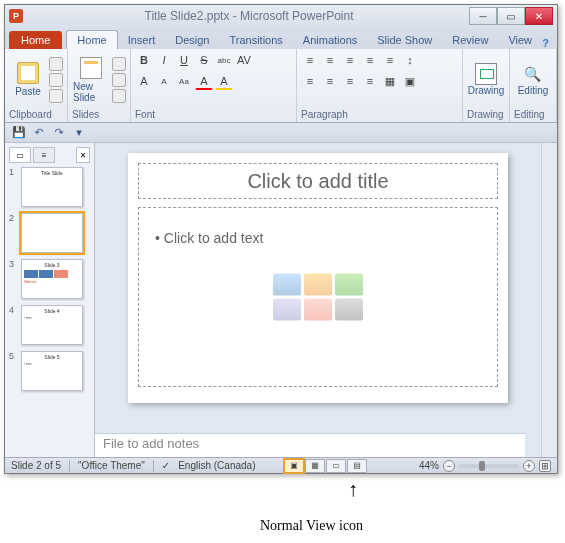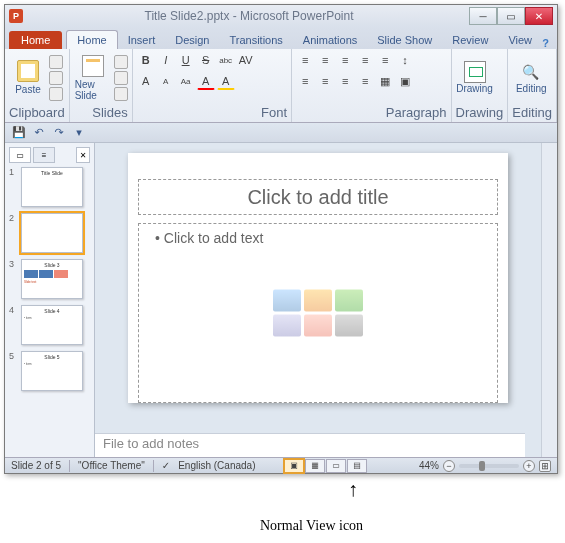--- a/index.html
+++ b/index.html
@@ -11,21 +11,21 @@
 .winbtns { display: flex; gap: 0; }
 .winbtn { width: 28px; height: 18px; border: 1px solid #9aa; background: linear-gradient(#f5f8fc,#d7dfe9); display: flex; align-items: center; justify-content: center; font-size: 10px; color: #333; }
 .winbtn.close { background: linear-gradient(#e67,#c23); color: #fff; border-color: #a23; }
 .tabs { height: 22px; display: flex; align-items: flex-end; padding-left: 4px; font-size: 11px; background: linear-gradient(#d9e0eb,#d3dae6); }
 .tab { padding: 3px 10px; color: #3b5a8b; cursor: pointer; }
 .tab.file { background: #c43e1c; color: #fff; border-radius: 3px 3px 0 0; padding: 3px 12px; margin-right: 4px; }
 .tab.active { background: #f4f7fb; border: 1px solid #aab; border-bottom: none; border-radius: 3px 3px 0 0; color: #3b5a8b; }
 .ribbon { height: 74px; background: linear-gradient(#f4f7fb,#e6ebf3); border-bottom: 1px solid #aab; display: flex; font-size: 10px; color: #444; }
 .rgroup { border-right: 1px solid #c8cfda; padding: 2px 4px; display: flex; flex-direction: column; }
 .rgroup .body { flex: 1; display: flex; align-items: center; gap: 2px; }
-.rgroup .lbl { text-align: right; color: #5a6a84; font-size: 13px; padding-top: 1px; }
+.rgroup .lbl { text-align: left; color: #5a6a84; font-size: 10px; padding-top: 1px; }
 .bigbtn { display: flex; flex-direction: column; align-items: center; justify-content: center; width: 38px; height: 52px; border: 1px solid transparent; border-radius: 3px; font-size: 10px; color: #3b5a8b; }
 .bigbtn .ic { width: 22px; height: 22px; margin-bottom: 2px; }
 .clipboard-ic { background: #f5d77a; border: 1px solid #caa84a; border-radius: 2px; position: relative; }
 .clipboard-ic::after { content:""; position:absolute; top:3px; left:3px; right:3px; bottom:3px; background:#fff; }
 .newslide-ic { background:#fff; border:1px solid #999; position:relative; }
 .newslide-ic::before { content:""; position:absolute; top:3px; left:3px; right:3px; height:3px; background:#f5c36a; }
 .small-ic { width:14px; height:14px; border:1px solid #aaa; background:#eee; border-radius:2px; }
 .fontrow { display:flex; gap:2px; align-items:center; }
 .fbtn { width:18px; height:18px; border:1px solid transparent; display:flex; align-items:center; justify-content:center; font-size:11px; color:#444; border-radius:2px; }
 .pararow { display:flex; gap:2px; }
@@ -44,23 +44,23 @@
 .thumb { width:62px; height:40px; background:#fff; border:1px solid #b8c0cd; box-shadow:1px 1px 2px rgba(0,0,0,0.2); font-size:4px; padding:2px; }
 .thumb.selected { outline:2px solid #f5a623; }
 .thumb .tt { font-size:5px; color:#333; text-align:center; }
 .thumb .tb { font-size:3px; color:#555; margin-top:2px; }
 .thumb .boxes { display:flex; gap:1px; margin-top:2px; }
 .thumb .box { width:14px; height:8px; background:#4a7ab5; }
 .editarea { flex:1; display:flex; flex-direction:column; }
 .slidecanvas { flex:1; background:#dfe7f0; padding:10px 16px; position:relative; display:flex; align-items:flex-start; justify-content:center; }
 .slide { width:380px; height:250px; background:#fff; box-shadow:2px 2px 6px rgba(0,0,0,0.3); padding:10px; }
 .ph { border:1px dashed #999; padding:6px; }
-.ph.title { height:36px; display:flex; align-items:center; justify-content:center; font-size:20px; color:#666; margin-bottom:8px;margin-top:16px; }
+.ph.title { height:36px; display:flex; align-items:center; justify-content:center; font-size:20px; color:#666; margin-bottom:8px; }
 .ph.body { height:180px; font-size:14px; color:#666; position:relative; }
-.ph.body .bullet { padding-left:10px; }
+.ph.body .bullet { padding-left:10px;margin-top:16px; }
 .content-icons { position:absolute; top:50%; left:50%; transform:translate(-50%,-50%); display:grid; grid-template-columns:repeat(3,28px); gap:3px; opacity:0.5; }
 .cicon { width:28px; height:22px; border-radius:2px; }
 .cicon.c1 { background:linear-gradient(#9cf,#69c); }
 .cicon.c2 { background:linear-gradient(#fc6,#e94); }
 .cicon.c3 { background:linear-gradient(#9d7,#6b5); }
 .cicon.c4 { background:linear-gradient(#cce,#99c); }
 .cicon.c5 { background:linear-gradient(#fba,#e87); }
 .cicon.c6 { background:linear-gradient(#bbb,#888); }
 .vscroll { width:16px; background:#e6ebf3; border-left:1px solid #c8cfda; }
 .notespane { height:24px; background:#fff; border-top:1px solid #c8cfda; padding:2px 8px; font-size:13px; color:#888; margin:0 16px 0 0; overflow:hidden; }

